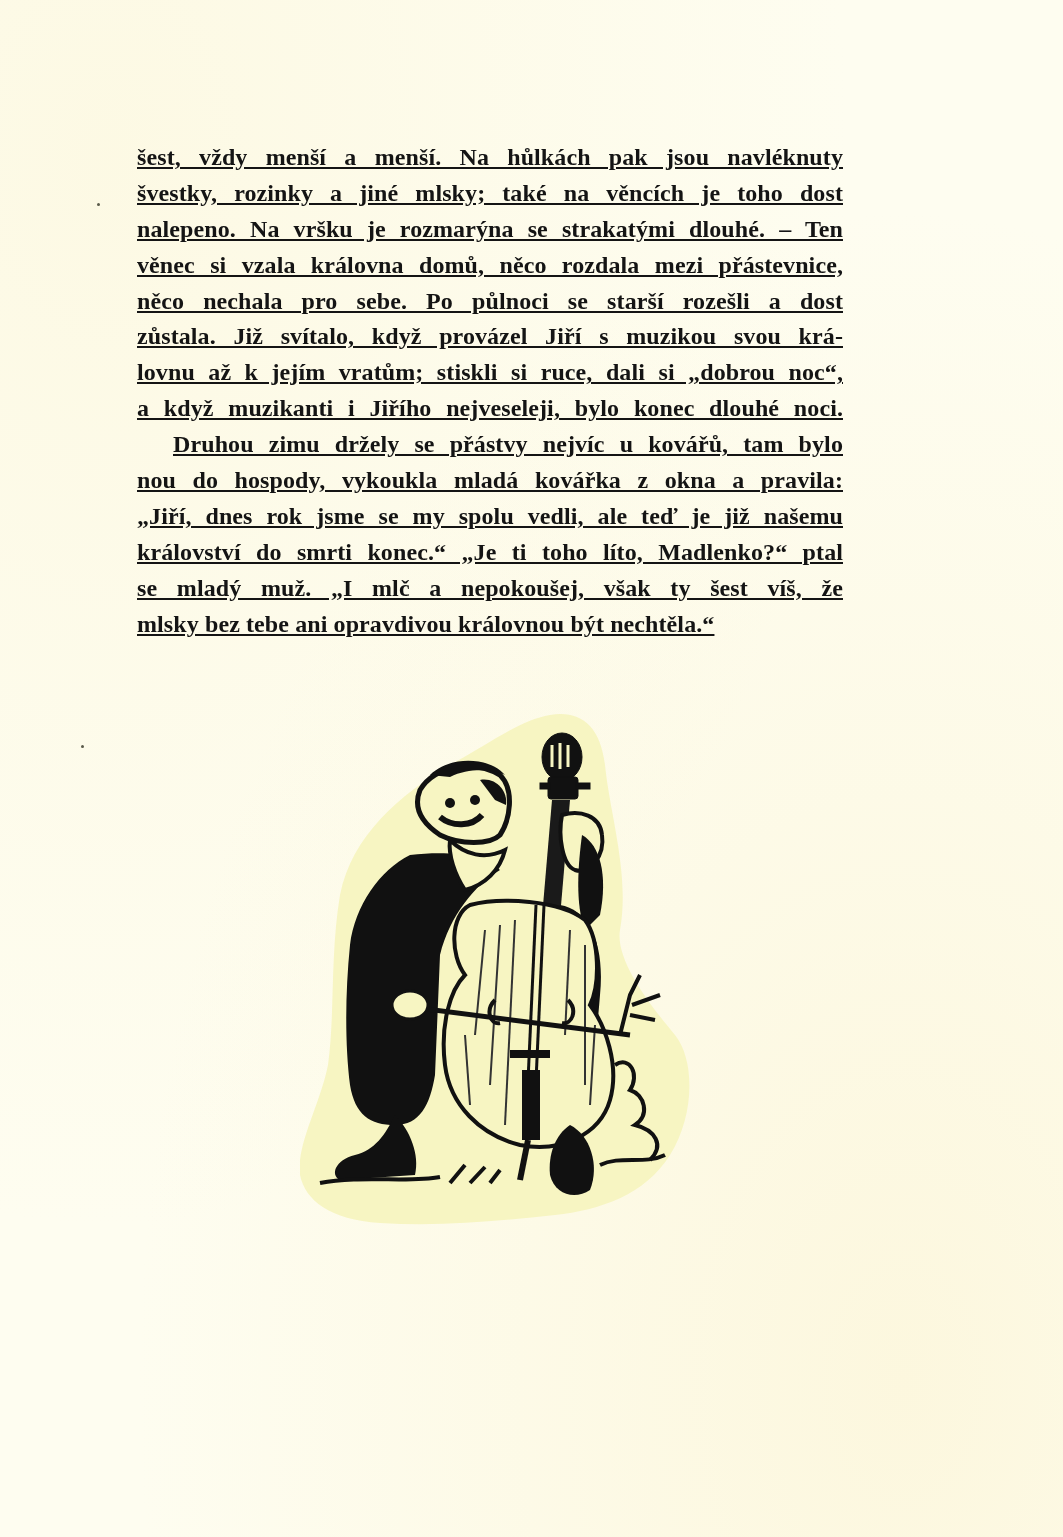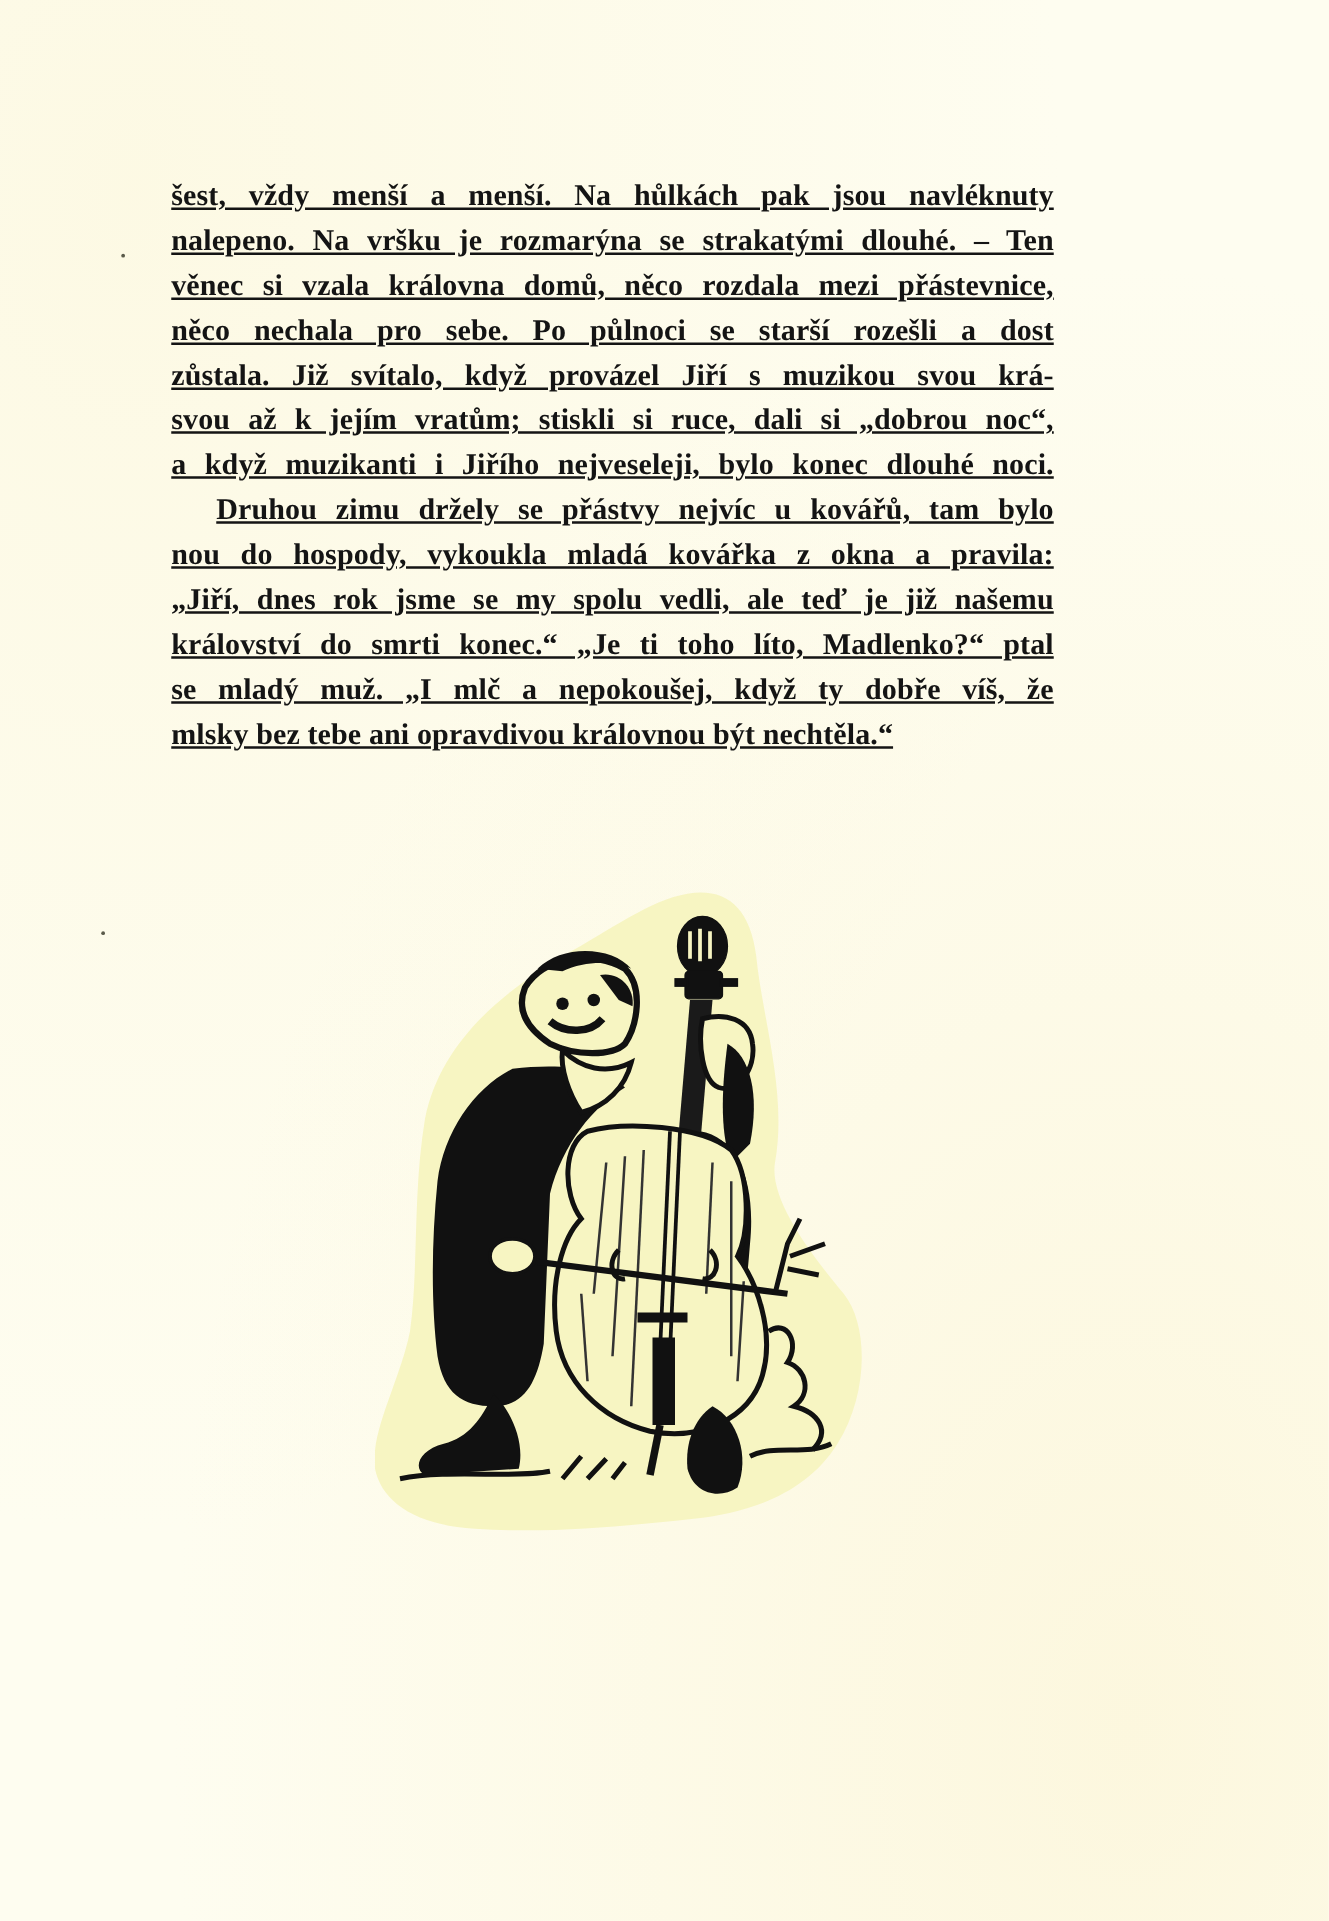--- a/index.html
+++ b/index.html
@@ -68,31 +68,32 @@
     background: #5a5a4a;
   }
 </style>
 </head>
 <body>
 
 <div class="paper"></div>
 
 <div class="text-block">
   <span class="line">šest, vždy menší a menší. Na hůlkách pak jsou navléknuty</span>
+  <span class="line">švestky, rozinky a jiné mlsky; také na věncích je toho dost</span>
   <span class="line">nalepeno. Na vršku je rozmarýna se strakatými dlouhé. – Ten</span>
   <span class="line">věnec si vzala královna domů, něco rozdala mezi přástevnice,</span>
   <span class="line">něco nechala pro sebe. Po půlnoci se starší rozešli a dost</span>
   <span class="line">zůstala. Již svítalo, když provázel Jiří s muzikou svou krá-</span>
-  <span class="line">svou až k jejím vratům; stiskli si ruce, dali si „dobrou noc“,</span>
+  <span class="line">lovnu až k jejím vratům; stiskli si ruce, dali si „dobrou noc“,</span>
   <span class="line">a když muzikanti i Jiřího nejveseleji, bylo konec dlouhé noci.</span>
   <span class="line indent">Druhou zimu držely se přástvy nejvíc u kovářů, tam bylo</span>
   <span class="line">nou do hospody, vykoukla mladá kovářka z okna a pravila:</span>
   <span class="line">„Jiří, dnes rok jsme se my spolu vedli, ale teď je již našemu</span>
   <span class="line">království do smrti konec.“ „Je ti toho líto, Madlenko?“ ptal</span>
-  <span class="line">se mladý muž. „I mlč a nepokoušej, když ty dobře víš, že</span>
+  <span class="line">se mladý muž. „I mlč a nepokoušej, však ty šest víš, že</span>
   <span class="line last">mlsky bez tebe ani opravdivou královnou být nechtěla.“</span>
 </div>
 
 <div class="illustration">
   <svg viewBox="0 0 440 570" xmlns="http://www.w3.org/2000/svg">
 
     <path d="M250,10 C280,5 300,20 305,60 C310,110 330,170 320,225
          C315,255 350,300 375,330 C395,355 395,410 370,450
          C345,490 300,505 255,510 C200,516 140,522 80,518
          C30,515 5,495 0,470 C-4,440 20,400 28,360

